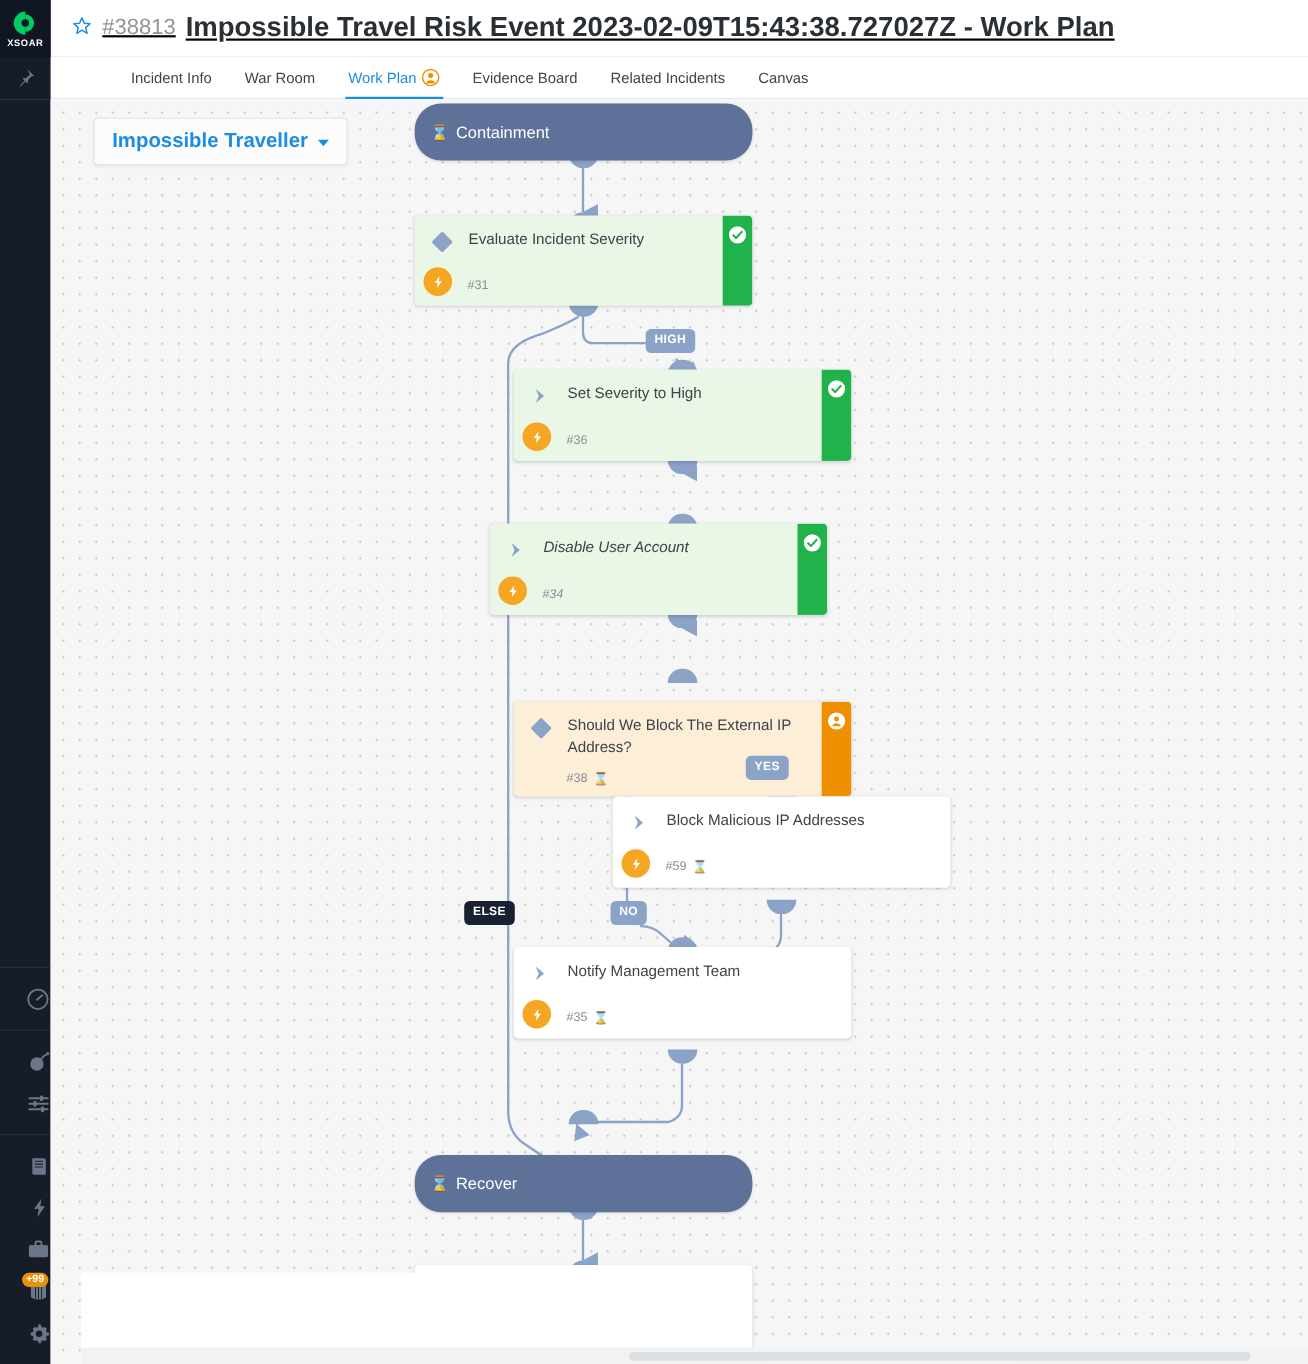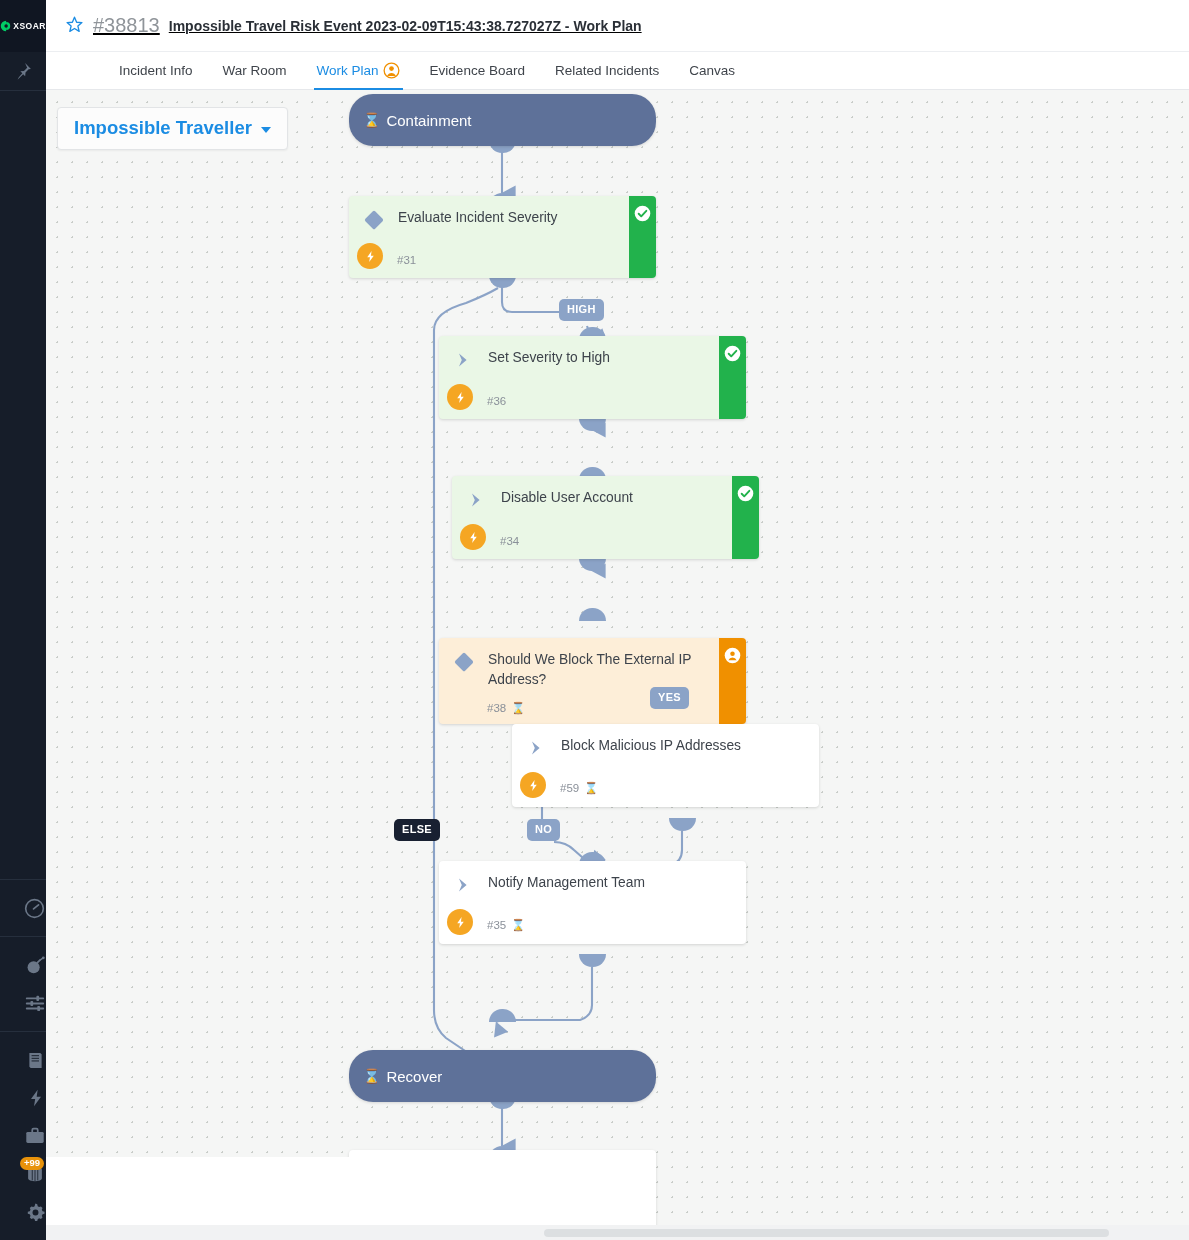--- a/index.html
+++ b/index.html
@@ -15,21 +15,21 @@
   .rail {
     width: 46px; height: 1240px;
     background: #161d29;
     display: flex; flex-direction: column; align-items: center;
     flex: 0 0 46px;
     position: relative;
   }
   .rail-logo {
     width: 46px; height: 52px;
     background: #101622;
-    display: flex; flex-direction: row; align-items: center; justify-content: center;
+    display: flex; flex-direction: column; align-items: center; justify-content: center;
     gap: 1px;
   }
   .rail-logo .mark { width: 24px; height: 24px; }
   .rail-logo .wordmark {
     font-size: 8.5px; font-weight: bold; color: #ffffff; letter-spacing: .5px;
   }
   .rail-pin {
     width: 46px; height: 39px;
     display: flex; align-items: center; justify-content: center;
     border-bottom: 1px solid #262f3d;
@@ -66,21 +66,21 @@
     padding-left: 19px;
     gap: 9px;
     white-space: nowrap;
     text-decoration: underline;
   }
   .star-icon { flex: 0 0 auto; margin-top: 1px; }
   .incident-id {
     font-size: 20px; color: #8f9499; font-weight: normal;
   }
   .incident-title {
-    font-size: 14px; color: #2a2f36; font-weight: bold;
+    font-size: 25px; color: #2a2f36; font-weight: bold;
   }
 
   .tabbar {
     height: 38px; flex: 0 0 38px;
     background: #ffffff;
     border-bottom: 1px solid #e6e8eb;
     display: flex; align-items: stretch;
     padding-left: 58px;
     gap: 0;
   }
@@ -98,21 +98,21 @@
   }
 
   
   .canvas-wrap {
     flex: 1 1 auto; position: relative; overflow: hidden;
     background: #f5f6f5;
     background-image: radial-gradient(#c9cdc9 1px, transparent 1px);
     background-size: 15px 15px;
     background-position: 4px 5px;
   }
-  .canvas { position: absolute; inset: 0; }
+  .canvas { position: absolute; inset: 0; margin-left: 28px; }
 
   .pb-select {
     position: absolute; left: 11px; top: 17px;
     background: #fcfcfc; border: 1px solid #e2e4e6; border-radius: 4px;
     padding: 9px 16px 10px 16px;
     display: flex; align-items: center; gap: 9px;
     box-shadow: 0 1px 2px rgba(0,0,0,.05);
     cursor: pointer;
   }
   .pb-select .label { font-size: 18.5px; font-weight: bold; color: #1b8ce3; }
@@ -433,21 +433,21 @@
             <span>#36</span>
           </div>
           <div class="strip green">
             <svg width="17" height="17" viewBox="0 0 24 24">
               <circle cx="12" cy="12" r="11" fill="#ffffff"></circle>
               <path d="M6.6 12.4 L10.2 16 L17.4 8.2" stroke="#22b24c" stroke-width="2.7" fill="none" stroke-linecap="round" stroke-linejoin="round"></path>
             </svg>
           </div>
         </div>
 
-        <div class="task done" style="left:406px; top:386px; width:307px; height:83px;">
+        <div class="task done" style="left:371px; top:386px; width:307px; height:83px;font-style:italic;">
           <span class="type-icon">
             <svg width="20" height="20" viewBox="0 0 20 20">
                 <path d="M5 3.6 L12.6 10 L5 16.4 L7.8 10 Z" fill="#8ba3c7"></path>
               </svg>
           </span>
           <div class="tname">Disable User Account</div>
           <span class="bolt">
             <svg width="13" height="13" viewBox="0 0 24 24">
                 <path d="M14 2 L6 13.2 L11 13.2 L9.6 22 L18 10.4 L12.8 10.4 Z" fill="#ffffff"></path>
               </svg>
@@ -480,21 +480,21 @@
               <circle cx="12" cy="9.4" r="3.2" fill="#f09000"></circle>
               <path d="M6.2 18.8 A6.3 6.3 0 0 1 17.8 18.8 Z" fill="#f09000"></path>
             </svg>
           </div>
         </div>
 
         <div class="elabel" style="left:604px; top:597px;">
           <span>YES</span>
         </div>
 
-        <div class="task" style="left:466px; top:634px; width:307px; height:83px;">
+        <div class="task" style="left:483px; top:634px; width:307px; height:83px;">
           <span class="type-icon">
             <svg width="20" height="20" viewBox="0 0 20 20">
                 <path d="M5 3.6 L12.6 10 L5 16.4 L7.8 10 Z" fill="#8ba3c7"></path>
               </svg>
           </span>
           <div class="tname">Block Malicious IP Addresses</div>
           <span class="bolt">
             <svg width="13" height="13" viewBox="0 0 24 24">
                 <path d="M14 2 L6 13.2 L11 13.2 L9.6 22 L18 10.4 L12.8 10.4 Z" fill="#ffffff"></path>
               </svg>

